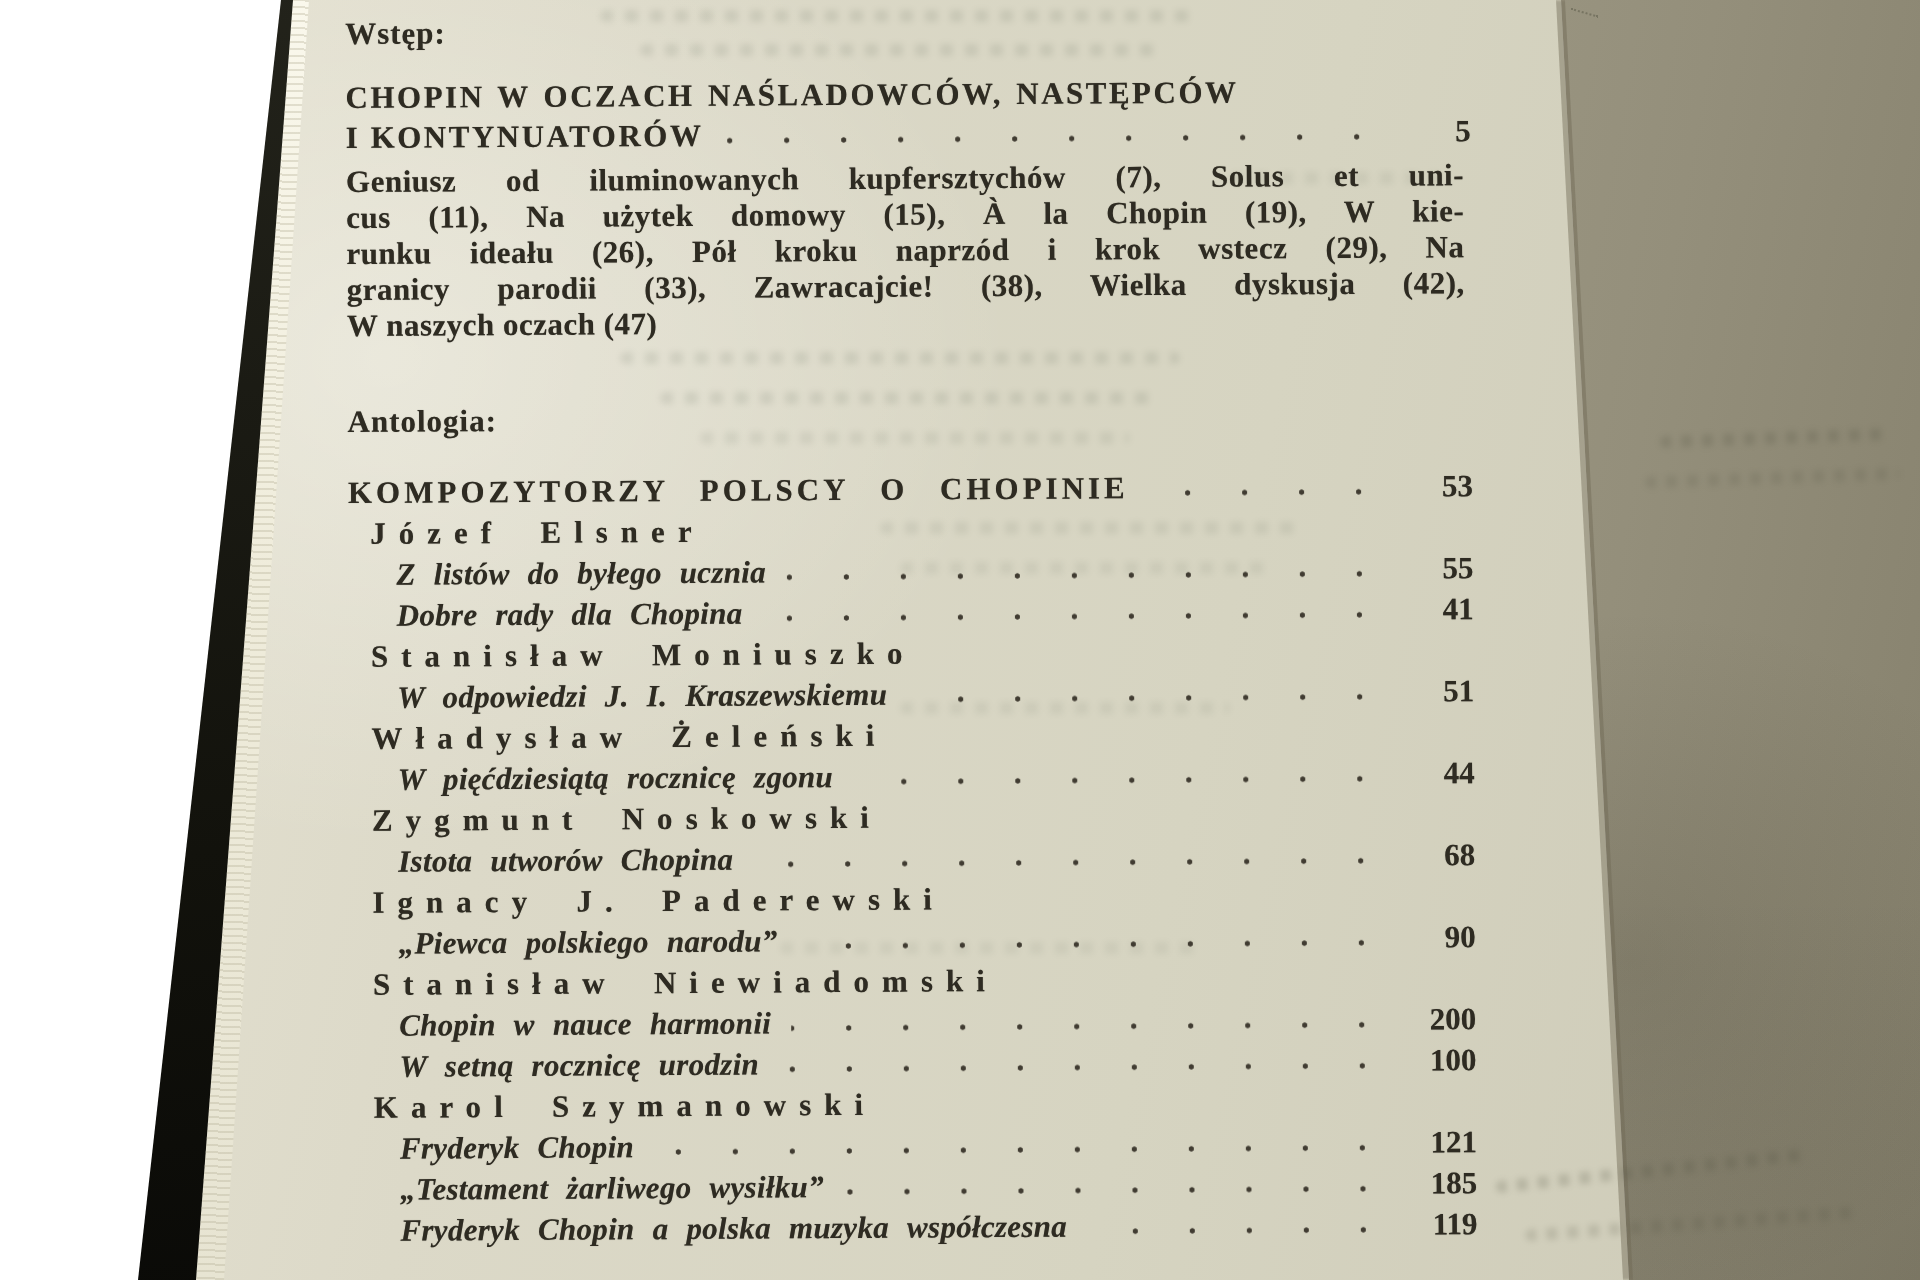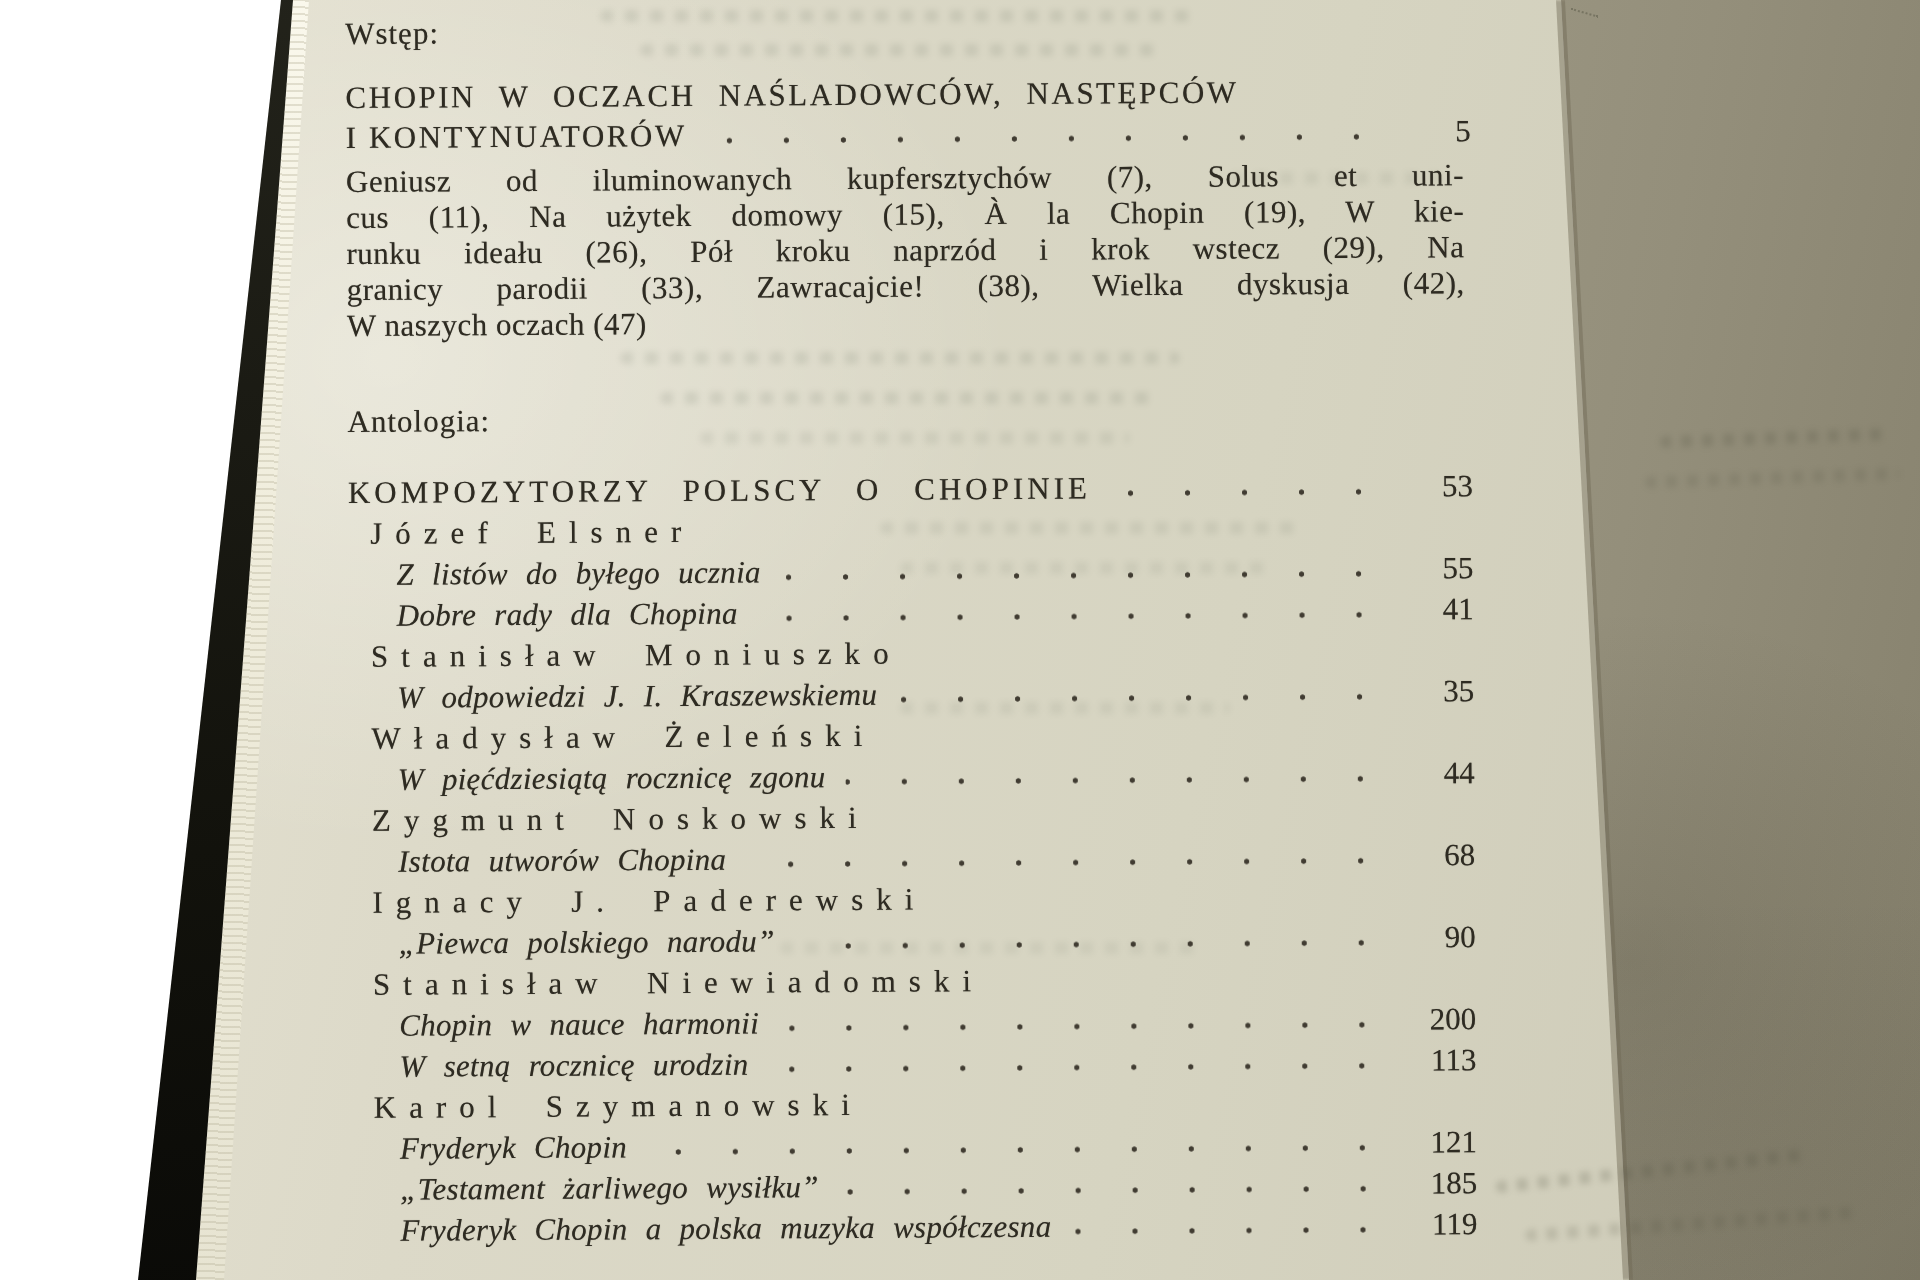--- a/index.html
+++ b/index.html
@@ -1,20 +1,21 @@
 <!DOCTYPE html>
 <html><head>
 <meta charset="utf-8">
 <style>
   html,body{margin:0;padding:0;background:#e8e8e8;}
   .photo{
     position:relative;width:1920px;height:1280px;overflow:hidden;
     background:#ffffff;
     font-family:"Liberation Serif","DejaVu Serif",serif;
     color:#2e2b22;
+    font-weight:bold;
   }
   
   .cover-edge{
     position:absolute;inset:0;
     clip-path:polygon(281px 0,295px 0,200px 1280px,138px 1280px);
     background:linear-gradient(175deg,#23231b 0%,#12120c 60%,#080806 100%);
   }
   
   .paper-edge{
     position:absolute;inset:0;
@@ -166,21 +167,21 @@
         <span class="pageno">41</span>
       </div>
 
       <div class="toc-row author">
         <span class="lbl">Stanisław Moniuszko</span>
       </div>
 
       <div class="toc-row work">
         <span class="lbl">W odpowiedzi J. I. Kraszewskiemu</span>
         <span class="leader"></span>
-        <span class="pageno">35</span>
+        <span class="pageno">51</span>
       </div>
 
       <div class="toc-row author">
         <span class="lbl">Władysław Żeleński</span>
       </div>
 
       <div class="toc-row work">
         <span class="lbl">W pięćdziesiątą rocznicę zgonu</span>
         <span class="leader"></span>
         <span class="pageno">44</span>
@@ -212,21 +213,21 @@
 
       <div class="toc-row work">
         <span class="lbl">Chopin w nauce harmonii</span>
         <span class="leader"></span>
         <span class="pageno">200</span>
       </div>
 
       <div class="toc-row work">
         <span class="lbl">W setną rocznicę urodzin</span>
         <span class="leader"></span>
-        <span class="pageno">113</span>
+        <span class="pageno">100</span>
       </div>
 
       <div class="toc-row author">
         <span class="lbl">Karol Szymanowski</span>
       </div>
 
       <div class="toc-row work">
         <span class="lbl">Fryderyk Chopin</span>
         <span class="leader"></span>
         <span class="pageno">121</span>

